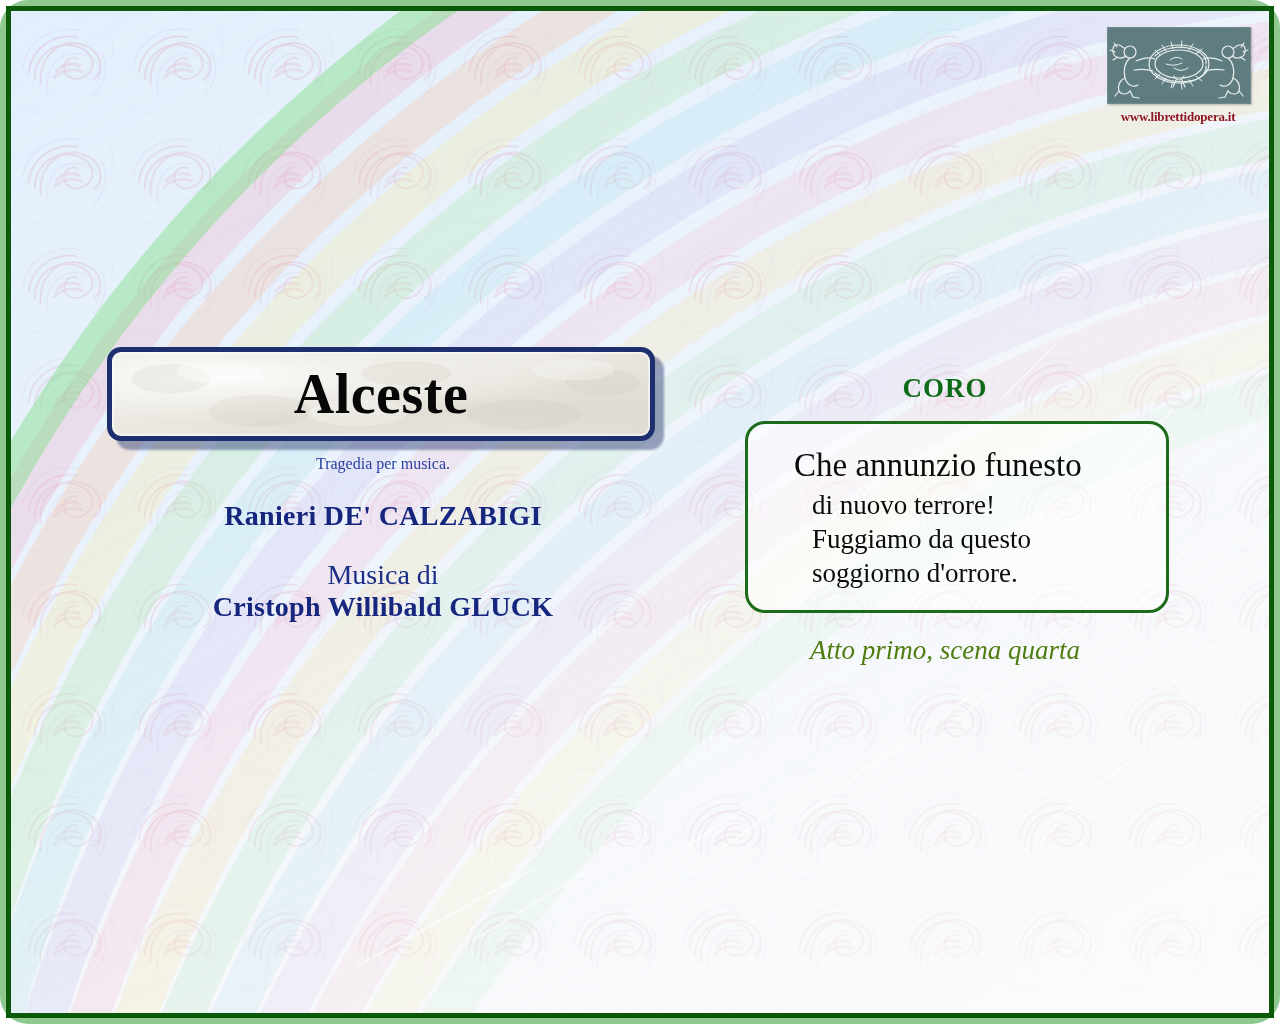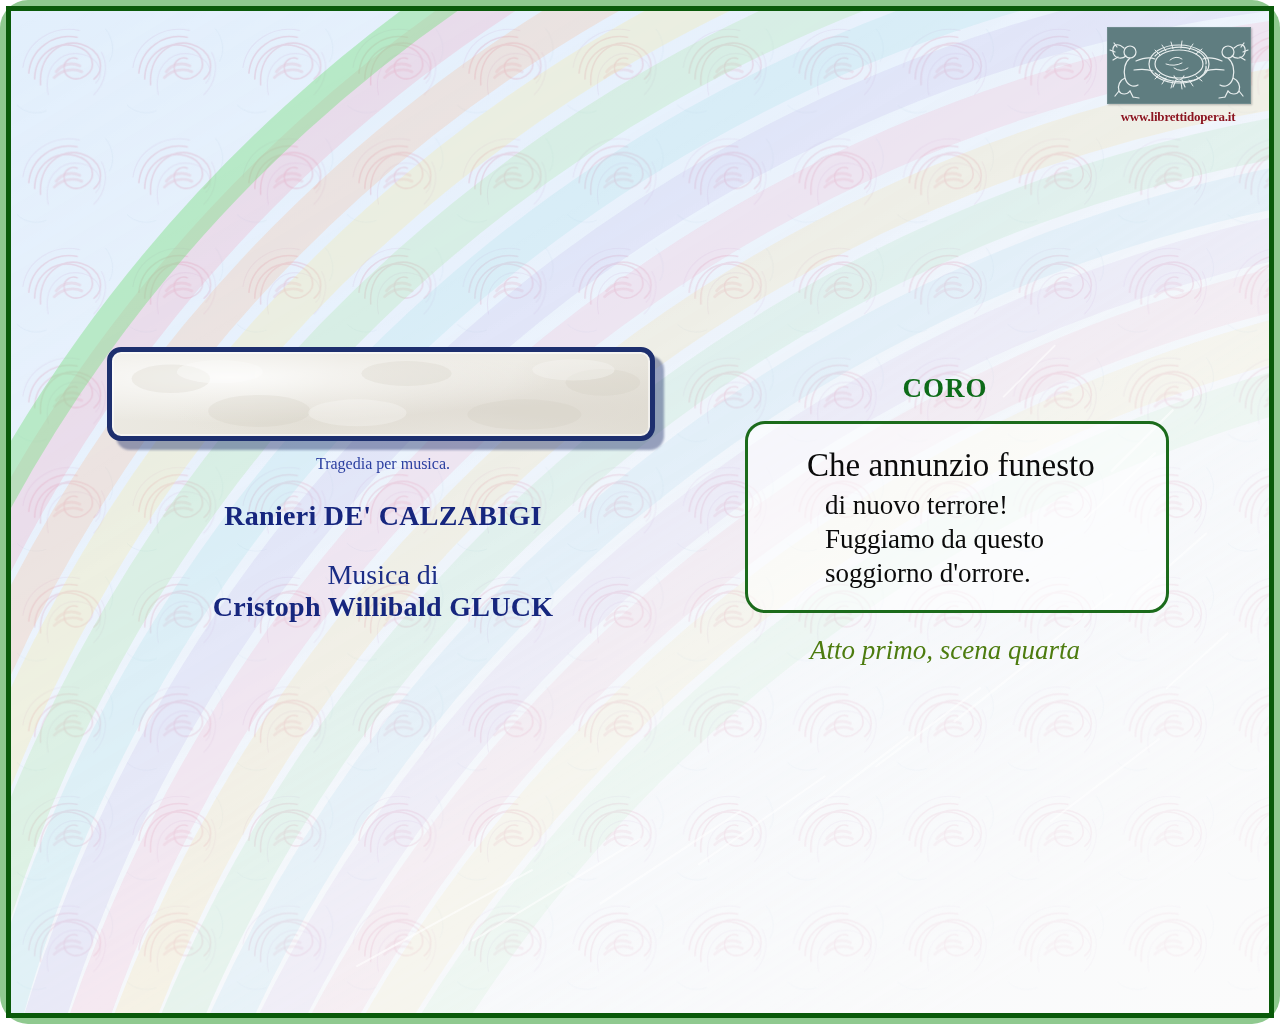--- a/index.html
+++ b/index.html
@@ -187,21 +187,21 @@
     color: #0d6b18;
   }
   #quote-box {
     margin-top: 17px;
     box-sizing: border-box;
     width: 424px;
     min-height: 182px;
     border: 3px solid #1b6b1b;
     border-radius: 20px;
     background: rgba(255,255,255,0.55);
-    padding: 22px 18px 20px 31px;
+    padding: 22px 18px 20px 18px;
     text-align: left;
   }
   #quote-lines { padding-left: 46px; }
   .q-line {
     font-family: "Liberation Serif", serif;
     color: #0b0b0b;
     font-size: 27px;
     line-height: 1.27;
     white-space: nowrap;
   }
@@ -367,20 +367,21 @@
                 <ellipse cx="420" cy="70" rx="58" ry="17"></ellipse>
                 <ellipse cx="500" cy="34" rx="38" ry="15"></ellipse>
               </g>
               <g fill="#ffffff" opacity="0.5">
                 <ellipse cx="110" cy="22" rx="44" ry="13"></ellipse>
                 <ellipse cx="250" cy="68" rx="50" ry="15"></ellipse>
                 <ellipse cx="470" cy="20" rx="42" ry="12"></ellipse>
               </g>
             </svg>
           </div>
+          <div id="opera-title">Alceste</div>
         </div>
       </div>
 
       <div id="subtitle">Tragedia per musica.</div>
 
       <div class="credit-block">
         <div class="credit-name">Ranieri DE' CALZABIGI</div>
       </div>
 
       <div class="credit-block">

